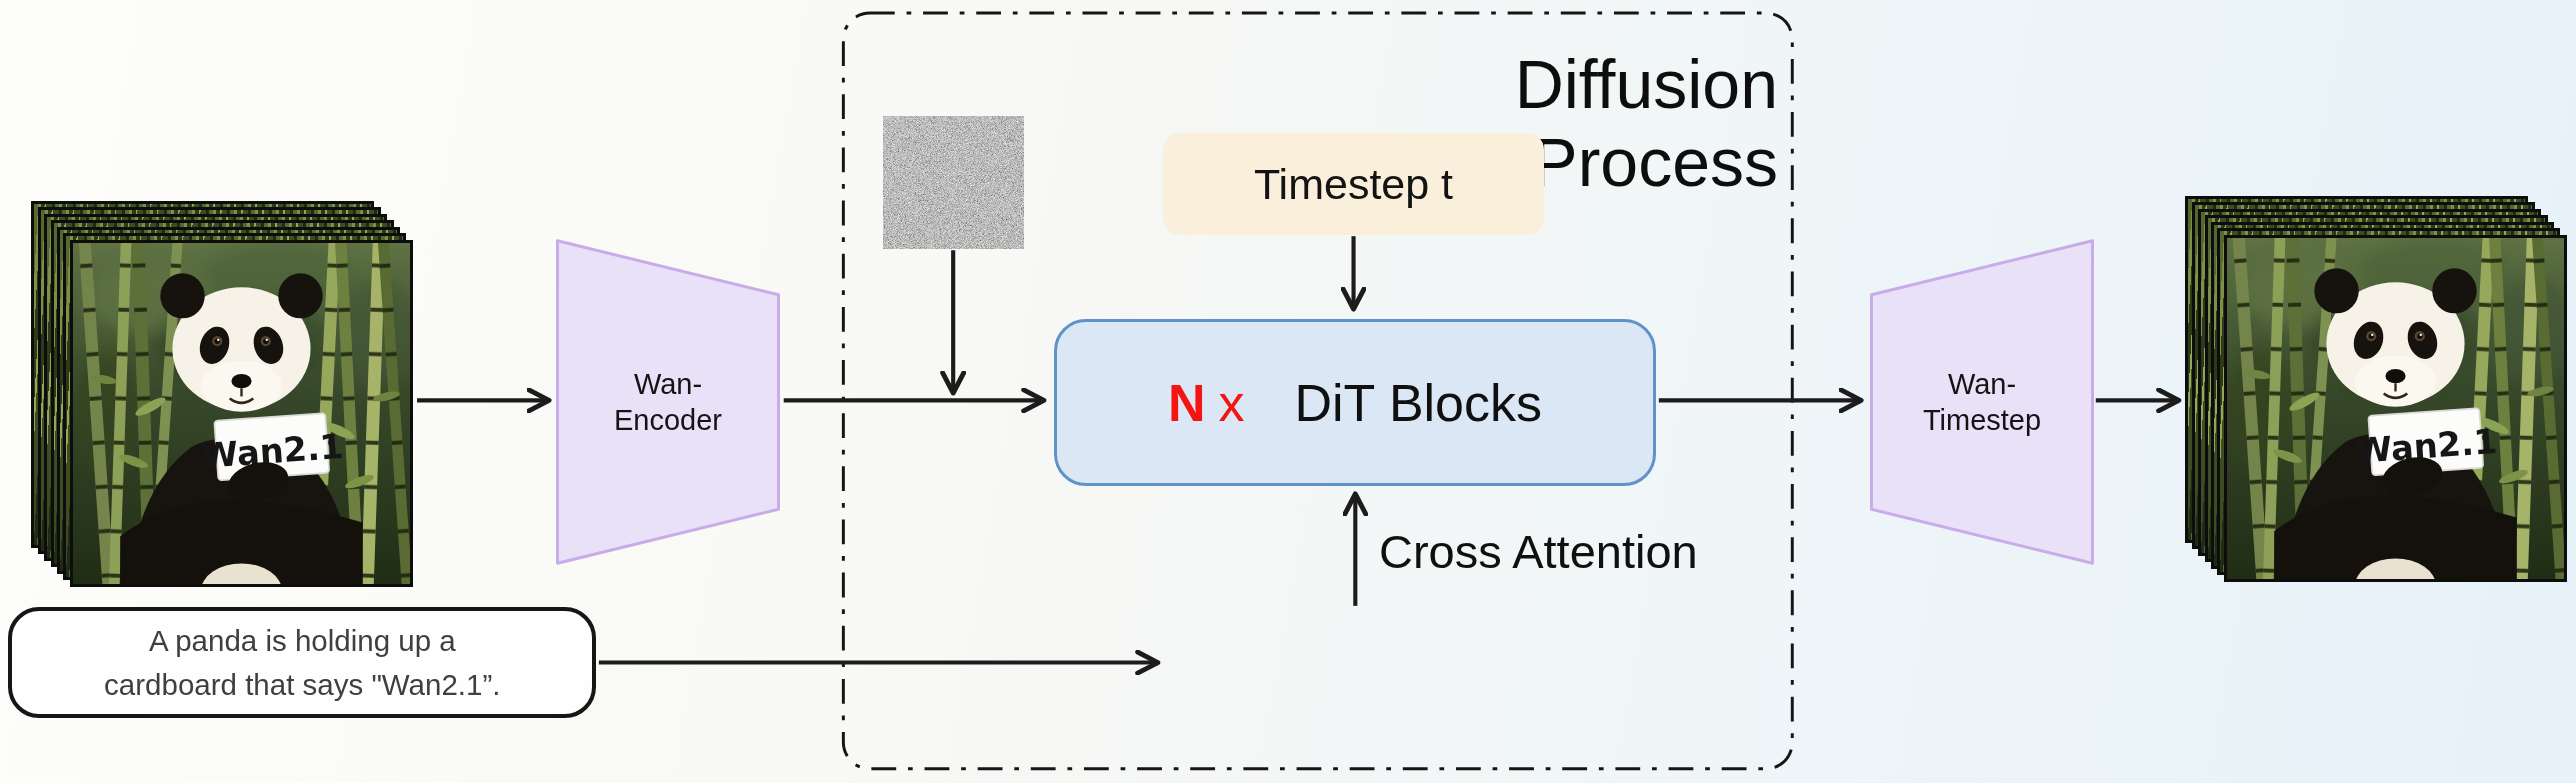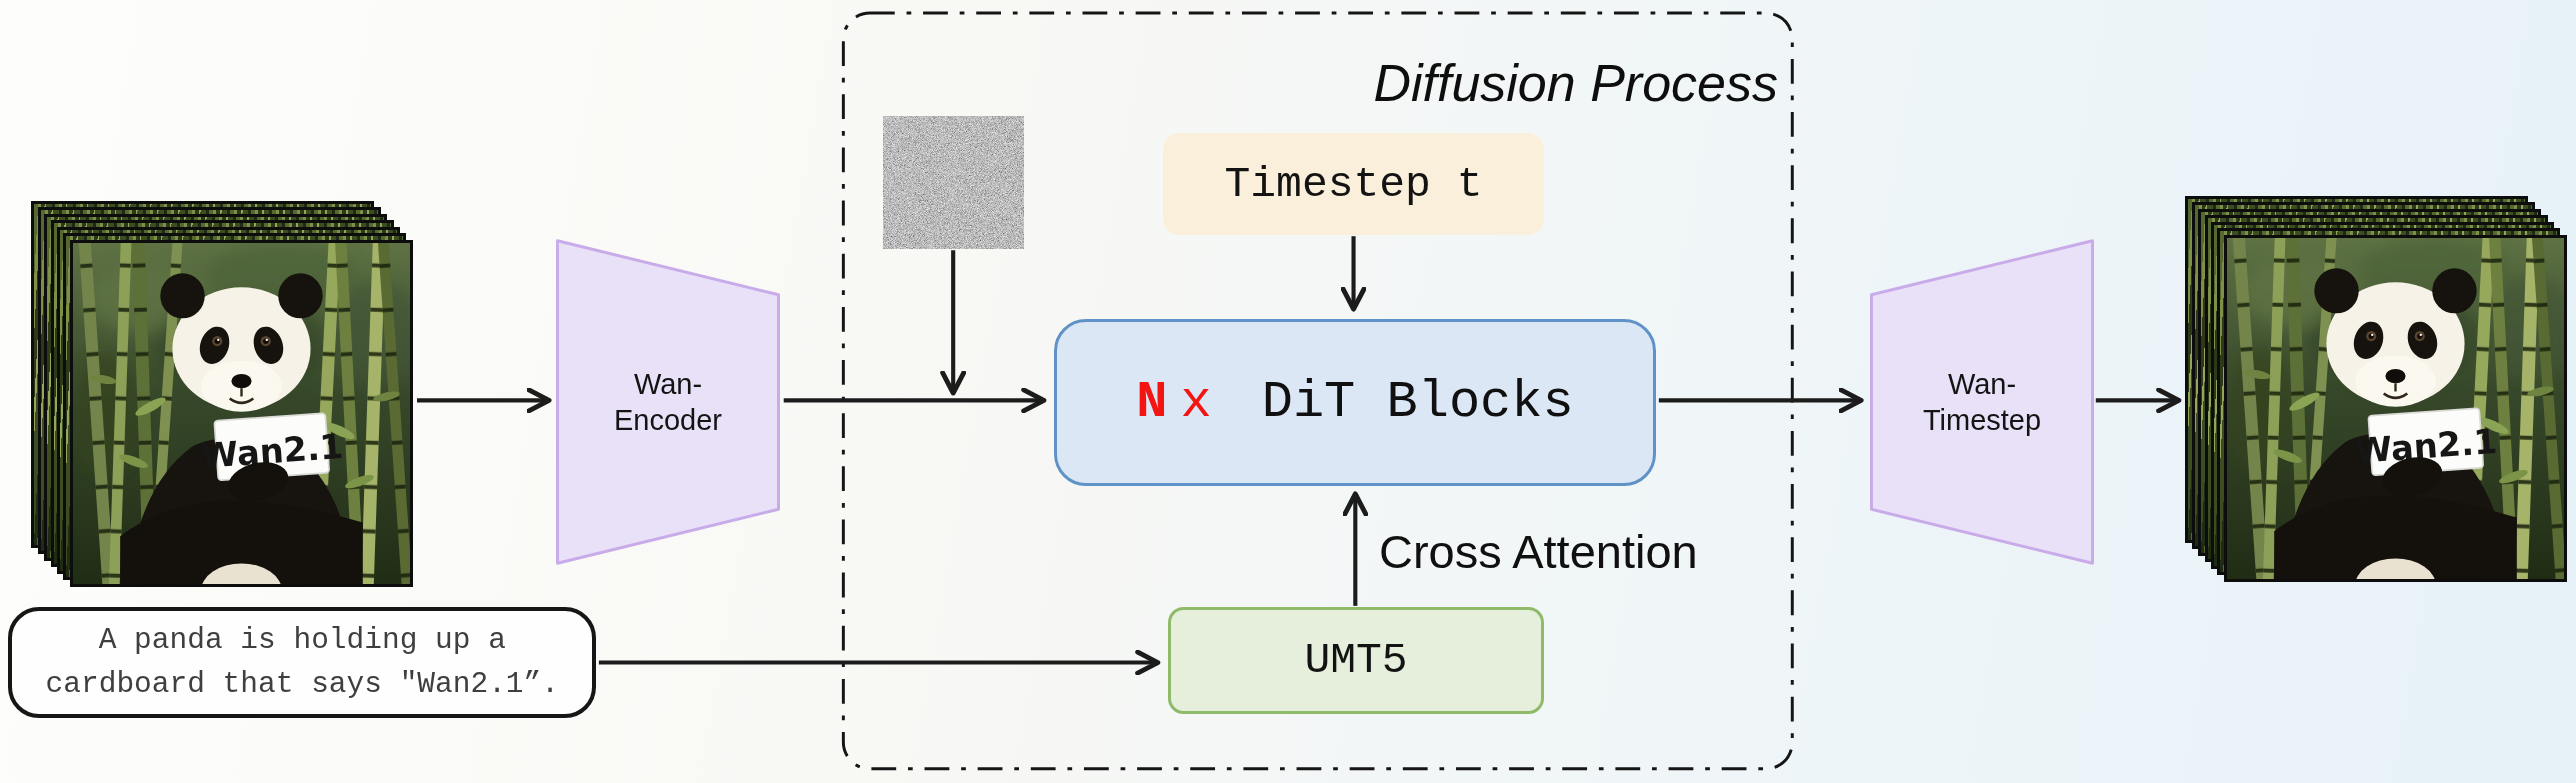--- a/index.html
+++ b/index.html
@@ -31,38 +31,38 @@
 
   
   .trap{position:absolute;width:224px;height:326px;}
   #enc-shape,#enc-label{left:556px;top:239px;}
   #dec-shape,#dec-label{left:1870px;top:239px;}
   .trap-label{position:absolute;width:224px;height:326px;display:flex;flex-direction:column;
     align-items:center;justify-content:center;font-size:29px;line-height:1.25;color:#141414;}
 
   
   .node{position:absolute;display:flex;align-items:center;justify-content:center;
-        box-sizing:border-box;color:#131313;font-family:Liberation Mono, monospace;}
+        box-sizing:border-box;color:#131313;}
   #timestep{left:1163px;top:133px;width:381px;height:102px;background:#faefda;
             border-radius:16.5px;font-size:43px;}
   #dit{left:1054px;top:319px;width:602px;height:167px;background:#dce7f6;
        border:3px solid #5f93c8;border-radius:32px;font-size:52px;}
   #dit .dit-n{font-weight:bold;color:#f31512;}
   #dit .dit-x{color:#f31512;margin:0 13px;}
   #dit .dit-rest{color:#101010;margin-left:37px;}
   #umt5{left:1168px;top:607px;width:376px;height:107px;background:#e5efdb;
         border:3px solid #8fba69;border-radius:15.4px;font-size:43px;}
   #prompt{left:8.3px;top:607px;width:588px;height:111px;background:#fefefe;
           border:4.1px solid #161616;border-radius:31px;flex-direction:column;
           font-size:29.5px;color:#3f3f3f;line-height:1.48;text-align:center;}
 
   
   #ca-label{position:absolute;left:1379px;top:524px;font-size:47px;color:#101010;}
   #diff-title{position:absolute;left:1341px;top:45px;width:437px;text-align:right;
-              font-size:52px;font-style:italic;color:#0e0e0e;margin-top:8px;}
+              font-size:68px;color:#0e0e0e;}
 
   
   #noise{position:absolute;left:883px;top:116px;width:141px;height:133px;}
 
   .defs-holder{position:absolute;width:0;height:0;}
 </style>
 </head>
 <body>
 
 <div class="canvas">
@@ -130,21 +130,20 @@
   <div class="node" id="timestep">Timestep t</div>
 
   <div class="node" id="dit">
     <span class="dit-n">N</span>
     <span class="dit-x">x</span>
     <span class="dit-rest">DiT Blocks</span>
   </div>
 
   <div id="ca-label">Cross Attention</div>
 
-  <div class="node" id="umt5">UMT5</div>
 
   <div class="node" id="prompt">
     <div>A panda is holding up a</div>
     <div>cardboard that says "Wan2.1”.</div>
   </div>
 
   <svg class="trap" id="dec-shape" viewBox="0 0 380 552">
     <polygon points="2.5,94 377.5,2.5 377.5,549.5 2.5,458" fill="#e9e1f8" stroke="#c8abe8" stroke-width="5" stroke-linejoin="round"></polygon>
   </svg>
   <div class="trap-label" id="dec-label">

